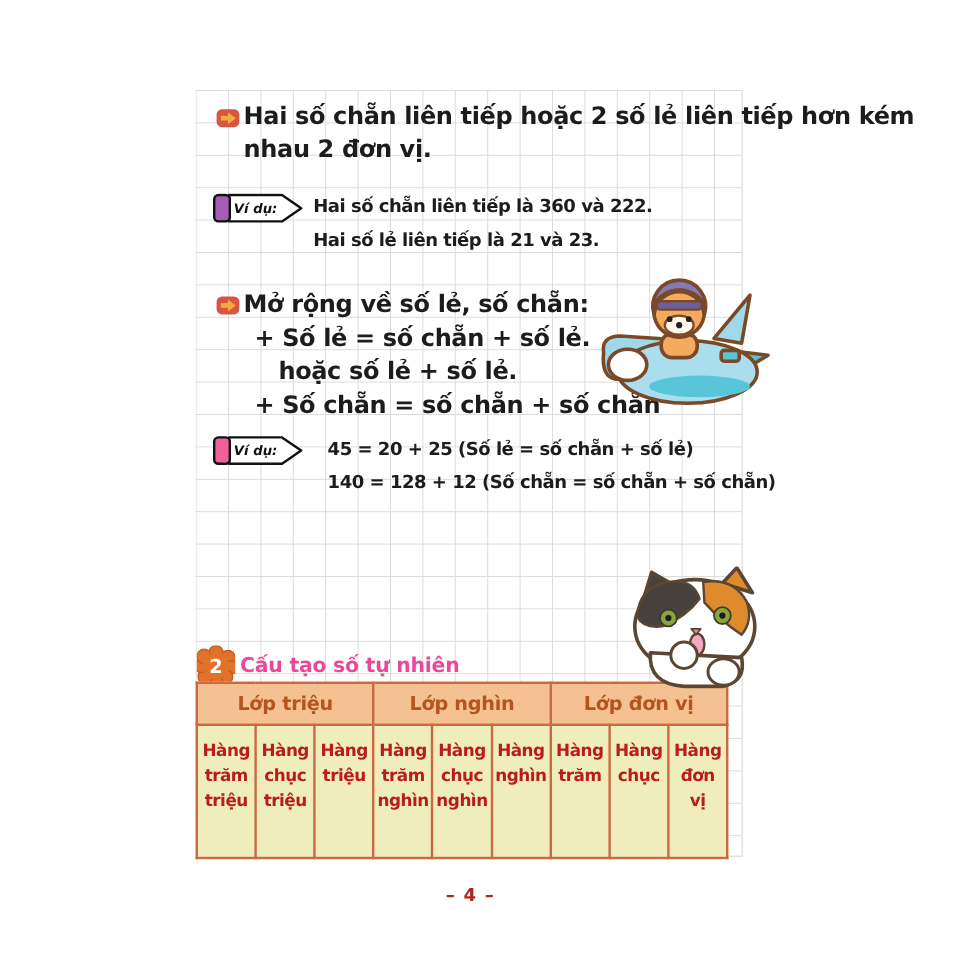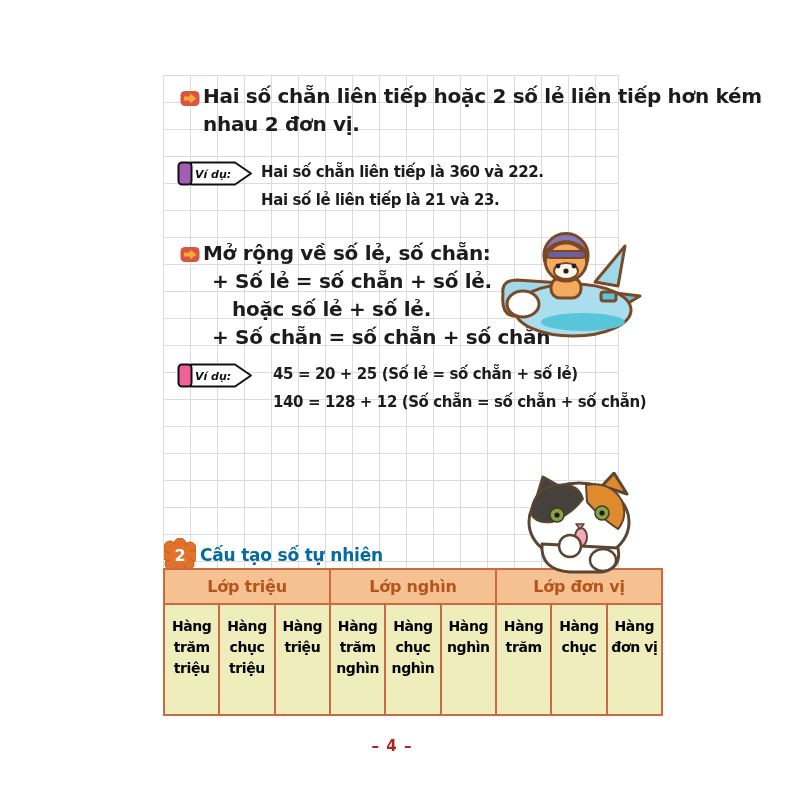--- a/index.html
+++ b/index.html
@@ -13,33 +13,33 @@
     background-image:
       linear-gradient(to right,#dcdcdc 1px,transparent 1px),
       linear-gradient(to bottom,#dcdcdc 1px,transparent 1px);
     background-size:27px 27px;
     border-right:1px solid #dcdcdc;border-bottom:1px solid #dcdcdc;
   }
   .abs{position:absolute;}
   .body-text{font-size:20px;letter-spacing:-0.3px;line-height:28px;white-space:nowrap;}
   .ex-text{font-size:15px;letter-spacing:-0.4px;line-height:28px;white-space:nowrap;}
   .pencil-label{width:78px;height:25px;}
-  .sec-title{font-size:17px;color:#0369a1;letter-spacing:-0.2px;white-space:nowrap;}
+  .sec-title{font-size:17px;color:#ec4899;letter-spacing:-0.2px;white-space:nowrap;}
   table.layer-table{
-    position:absolute;left:163px;top:568px;width:500px;
+    position:absolute;left:163px;top:568px;width:444px;
     border-collapse:collapse;table-layout:fixed;background:#f0edbd;
   }
   table.layer-table th{
     border:2px solid #c96a45;background:#f6c190;color:#b5541e;
     font-size:16px;height:31px;letter-spacing:-0.2px;font-weight:700;
   }
   table.layer-table td{
     border:2px solid #c96a45;height:98px;vertical-align:top;
     text-align:center;font-size:14px;letter-spacing:-0.4px;line-height:21px;
-    padding:11px 1px 0 1px;color:#000000;font-weight:700;
+    padding:11px 1px 0 1px;color:#b91c1c;font-weight:700;
   }
   .page-number{
     position:absolute;left:163px;top:737px;width:458px;text-align:center;
     color:#a9281e;font-size:15px;letter-spacing:1px;
   }
   .illus{position:absolute;}
 </style>
 </head>
 <body>
 

